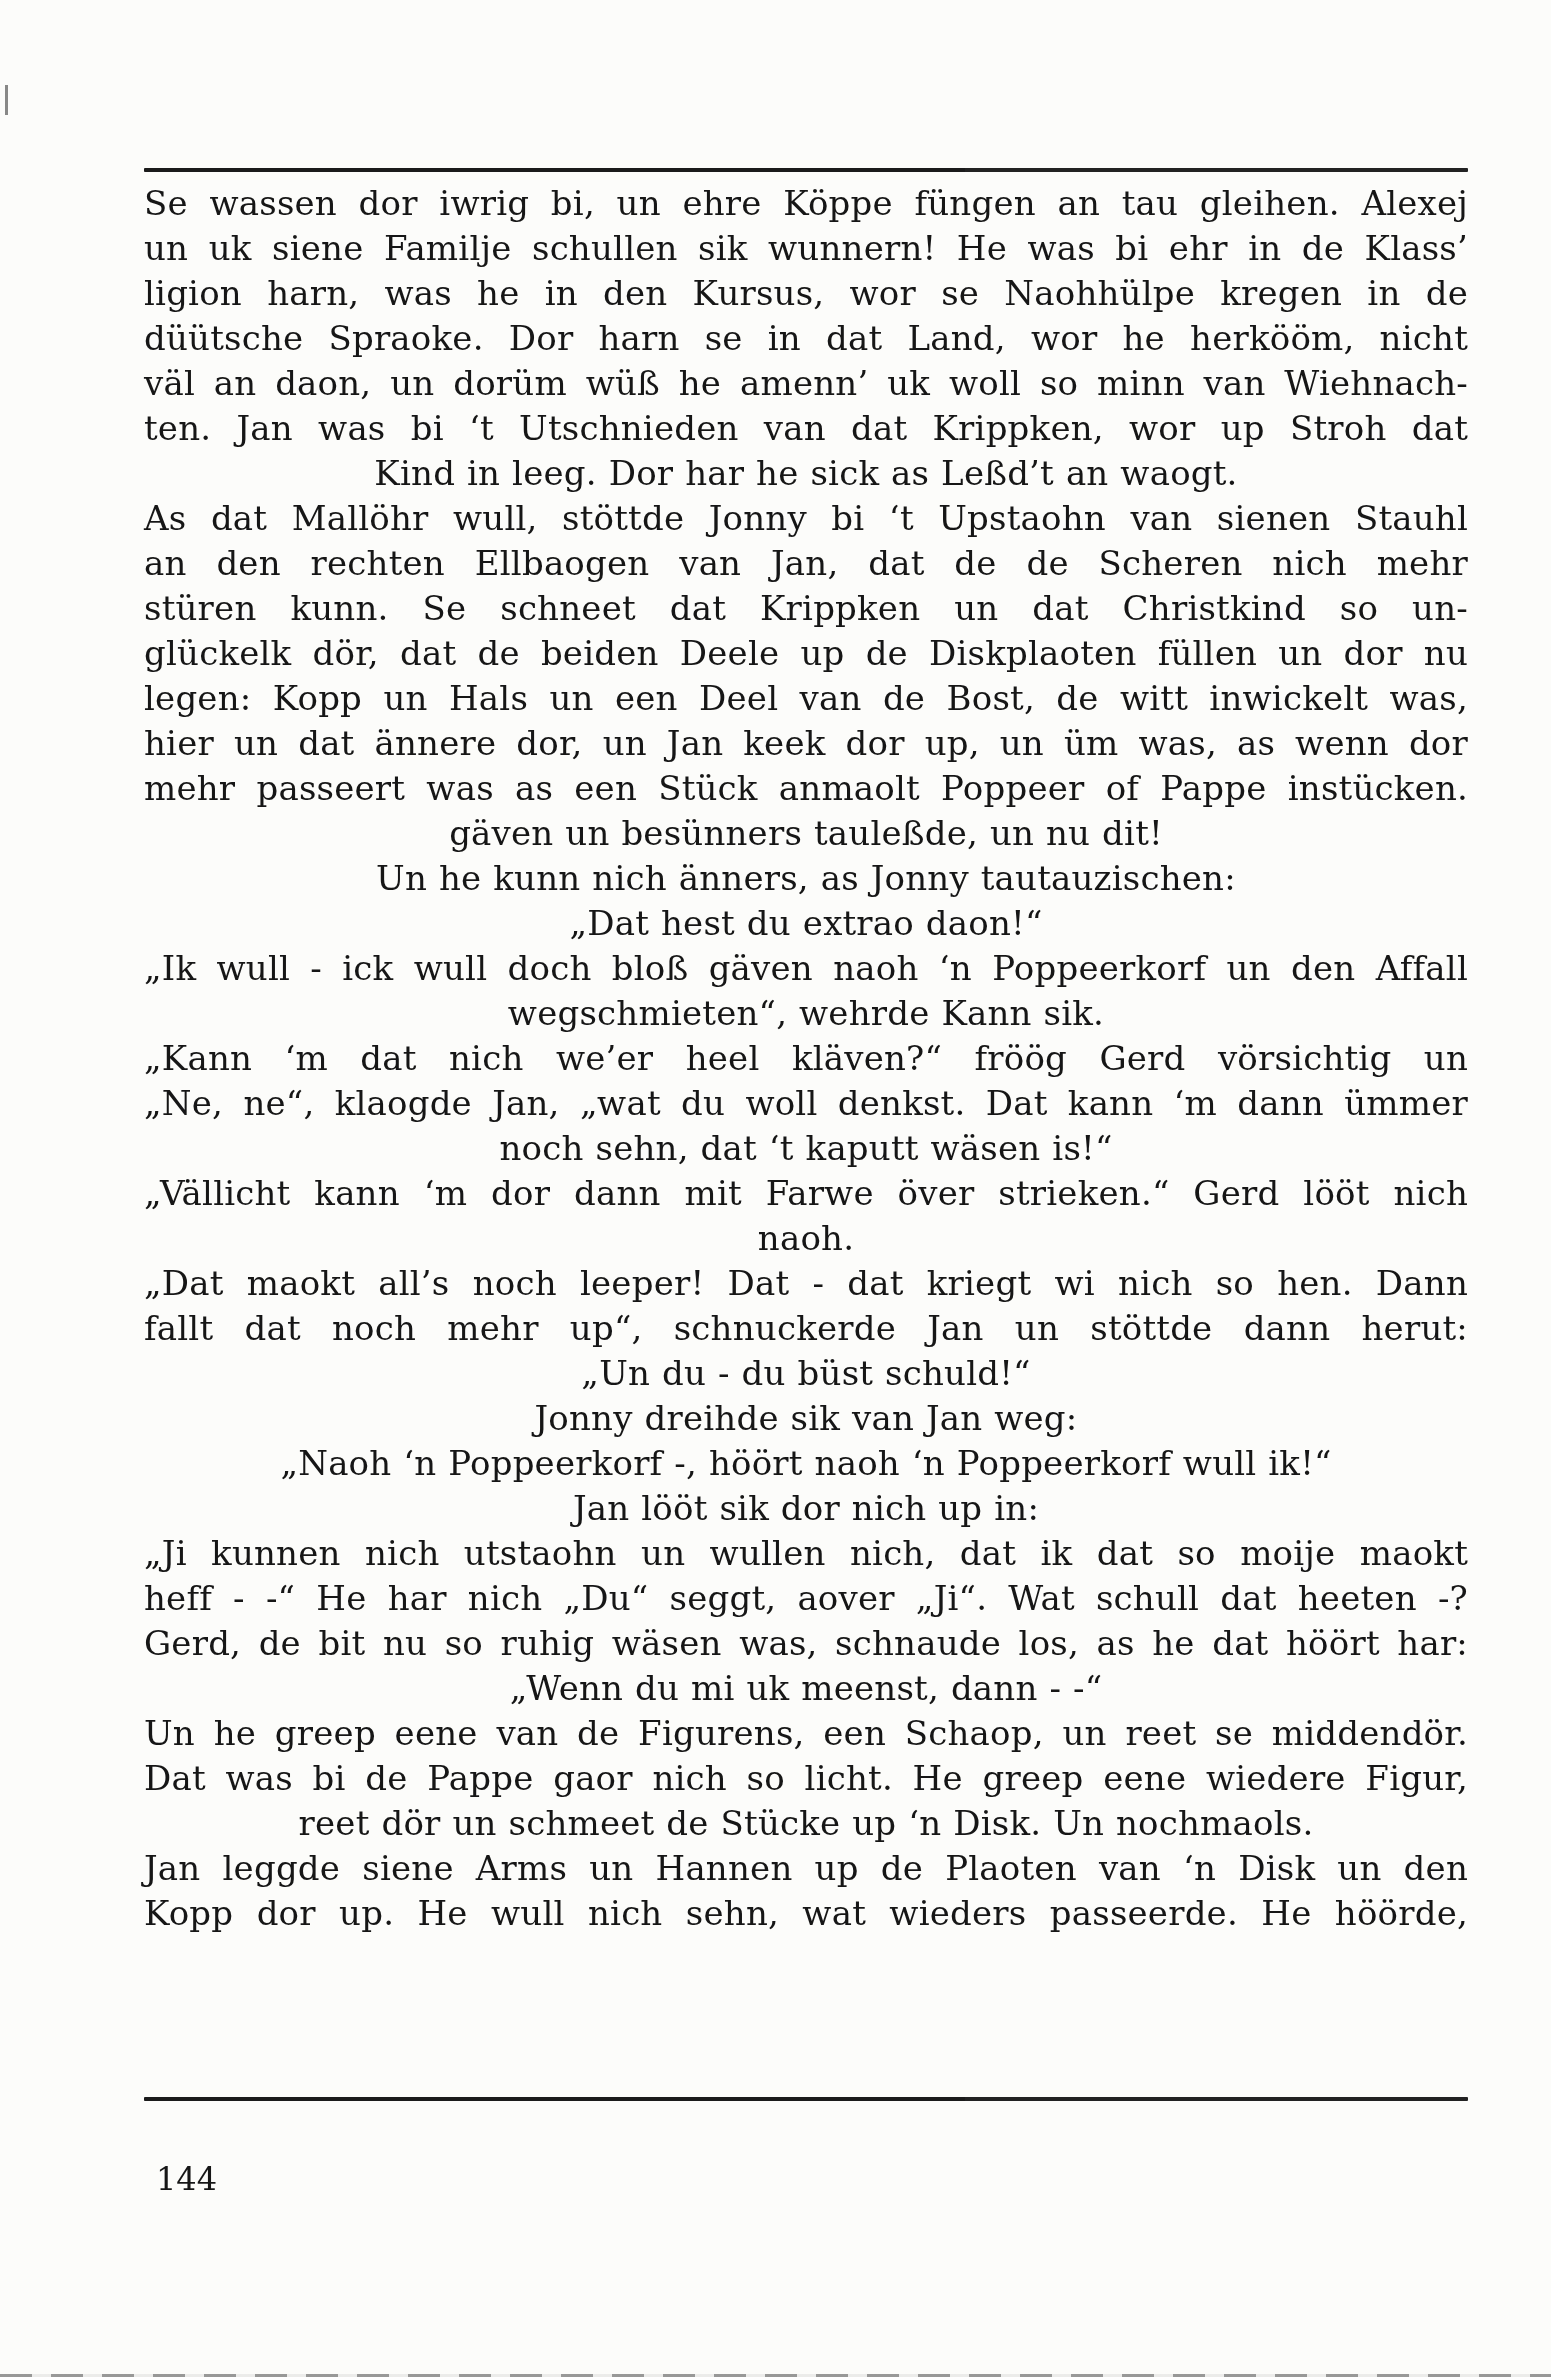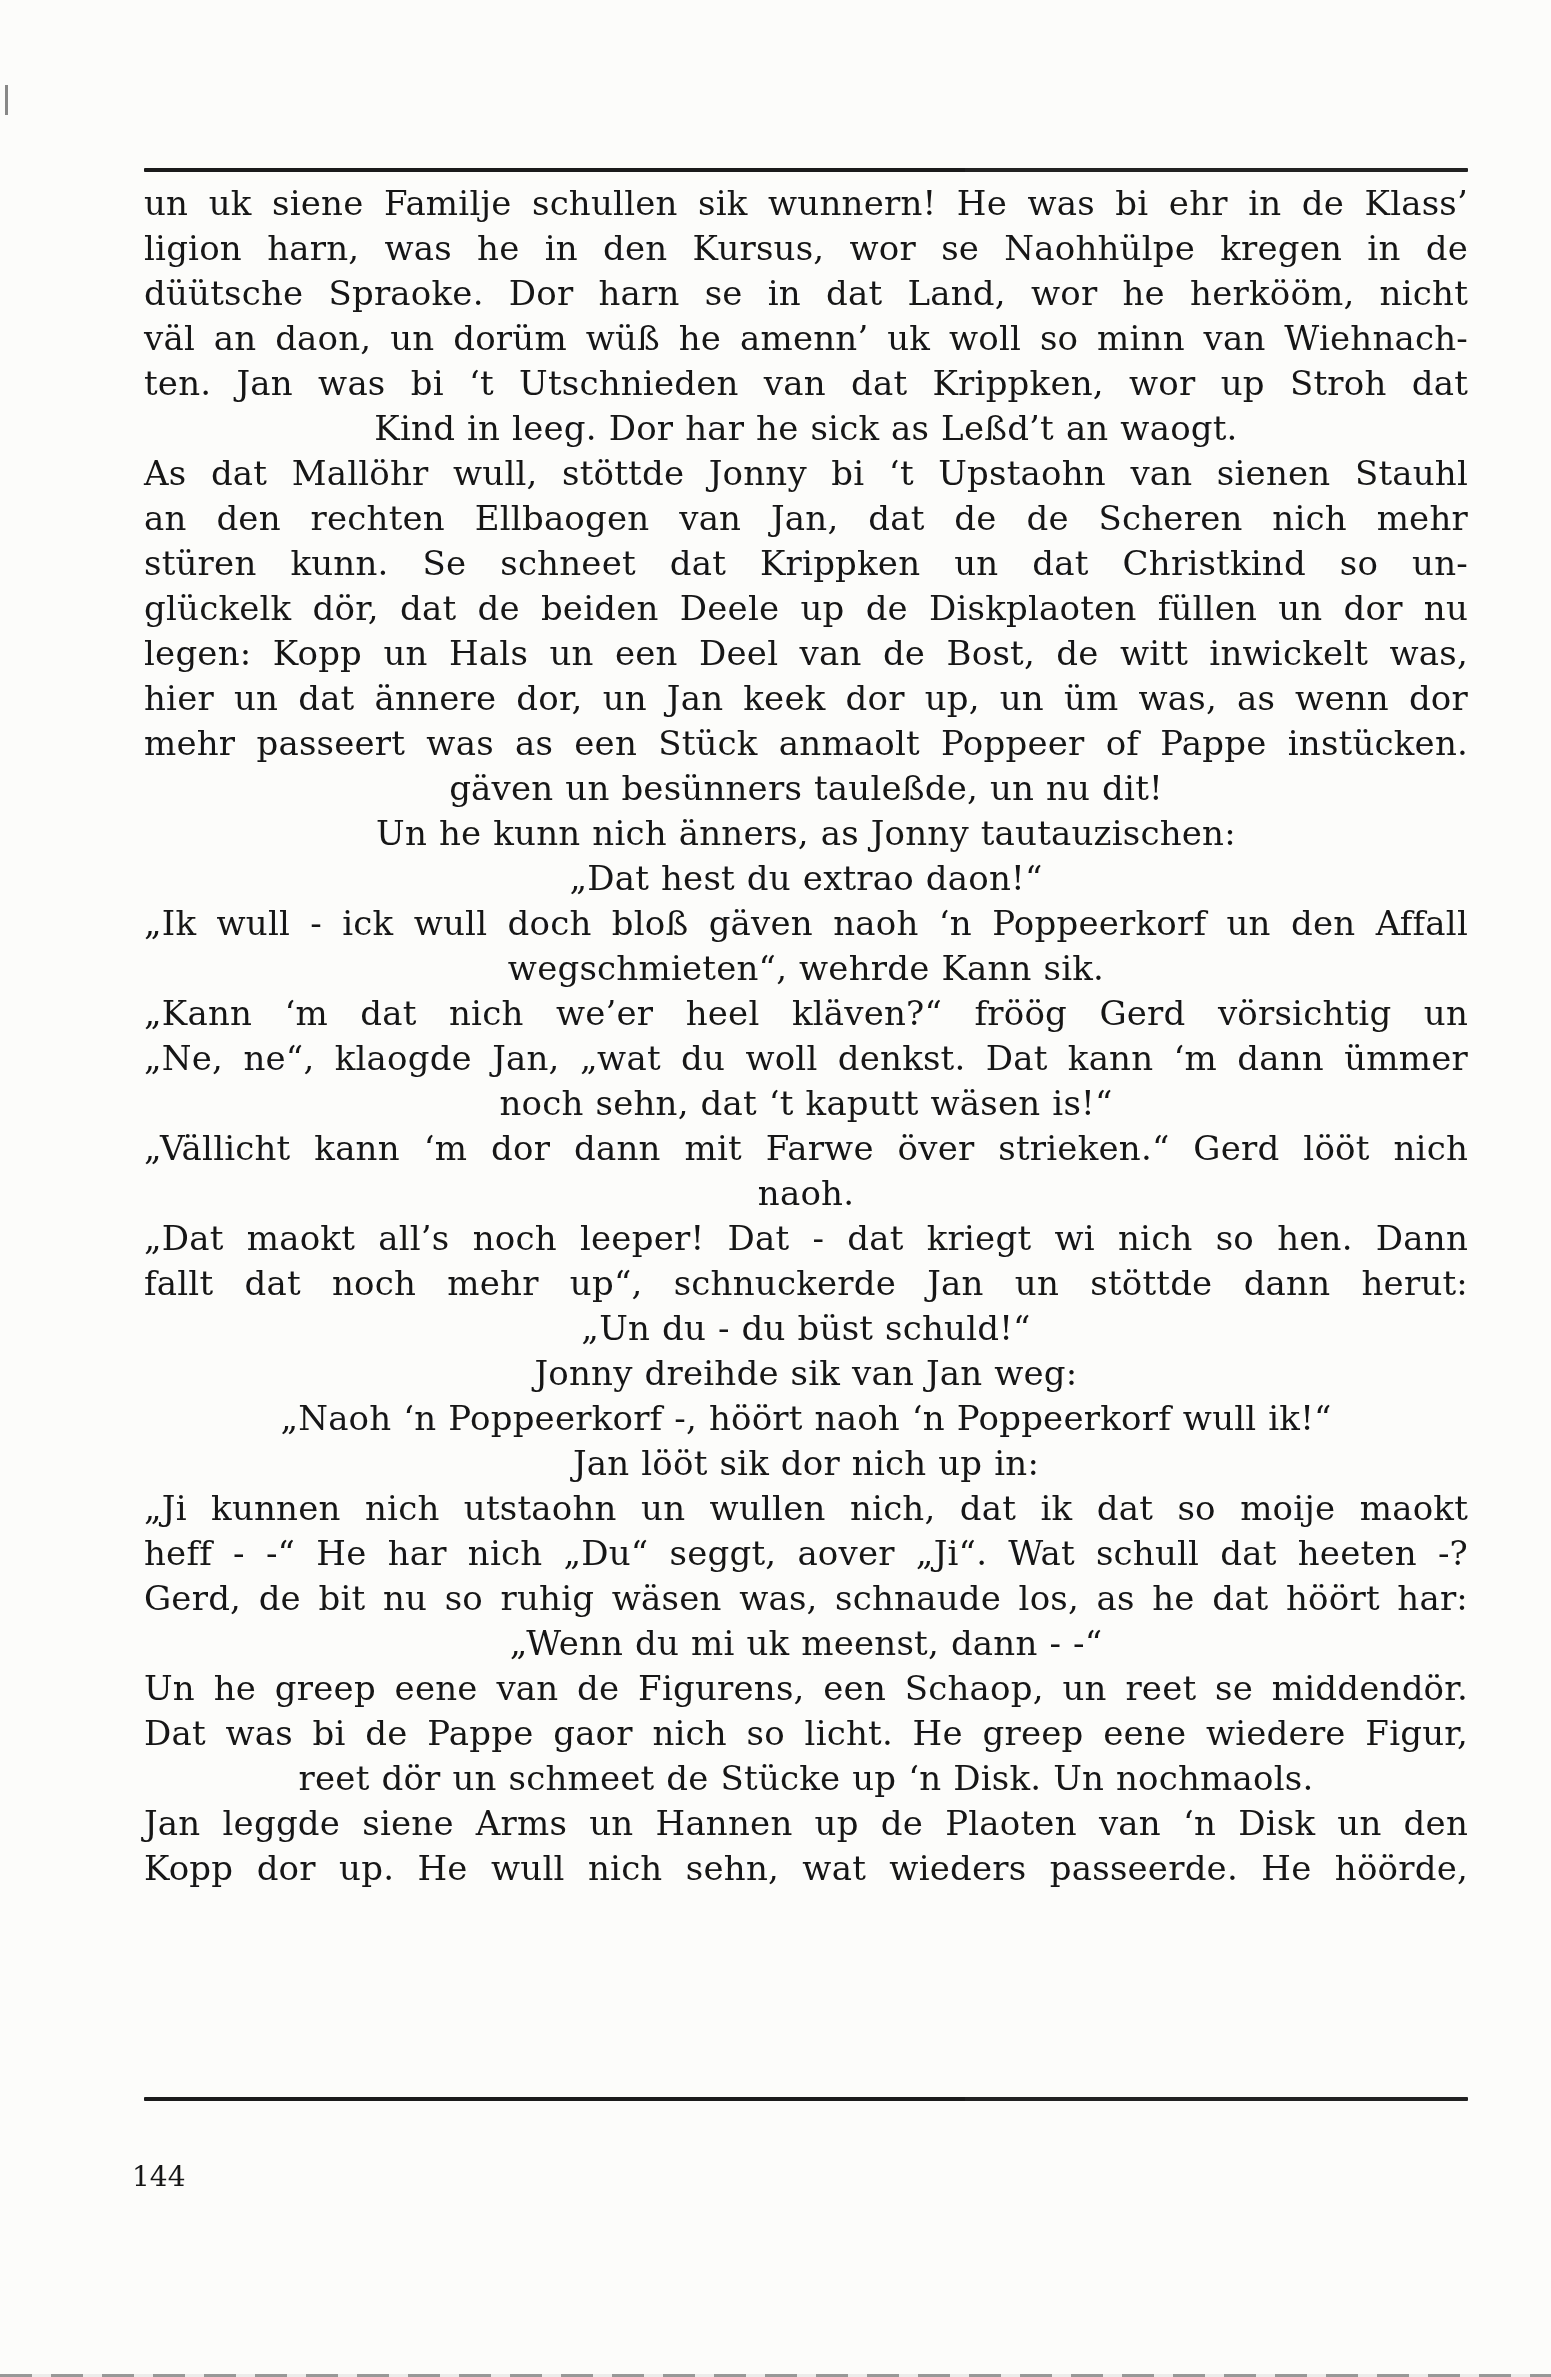--- a/index.html
+++ b/index.html
@@ -35,23 +35,23 @@
     word-spacing: 0.9px;
     text-align: center;
     white-space: normal;
   }
   .line.justify {
     text-align: justify;
     text-align-last: justify;
   }
   .page-number {
     position: absolute;
-    left: 132px;
+    left: 156px;
     top: 2163px;
-    font-size: 28px;
+    font-size: 32px;
     line-height: 1;
   }
   .scan-edge {
     position: absolute;
     left: 0;
     bottom: 0;
     width: 100%;
     height: 3.5px;
     background: repeating-linear-gradient(90deg,
       rgba(70,70,70,0.55) 0 32px,
@@ -66,20 +66,21 @@
     background: rgba(40,40,40,0.55);
   }
 </style>
 </head>
 <body>
 
 <div class="canvas">
   <div class="scan-tick"></div>
   <div class="rule rule-top"></div>
   <div class="text-block">
+      <div class="line justify">Se wassen dor iwrig bi, un ehre Köppe füngen an tau gleihen. Alexej</div>
       <div class="line justify">un uk siene Familje schullen sik wunnern! He was bi ehr in de Klass’</div>
       <div class="line justify">ligion harn, was he in den Kursus, wor se Naohhülpe kregen in de</div>
       <div class="line justify">düütsche Spraoke. Dor harn se in dat Land, wor he herkööm, nicht</div>
       <div class="line justify">väl an daon, un dorüm wüß he amenn’ uk woll so minn van Wiehnach-</div>
       <div class="line justify">ten. Jan was bi ‘t Utschnieden van dat Krippken, wor up Stroh dat</div>
       <div class="line">Kind in leeg. Dor har he sick as Leßd’t an waogt.</div>
       <div class="line justify">As dat Mallöhr wull, stöttde Jonny bi ‘t Upstaohn van sienen Stauhl</div>
       <div class="line justify">an den rechten Ellbaogen van Jan, dat de de Scheren nich mehr</div>
       <div class="line justify">stüren kunn. Se schneet dat Krippken un dat Christkind so un-</div>
       <div class="line justify">glückelk dör, dat de beiden Deele up de Diskplaoten füllen un dor nu</div>

